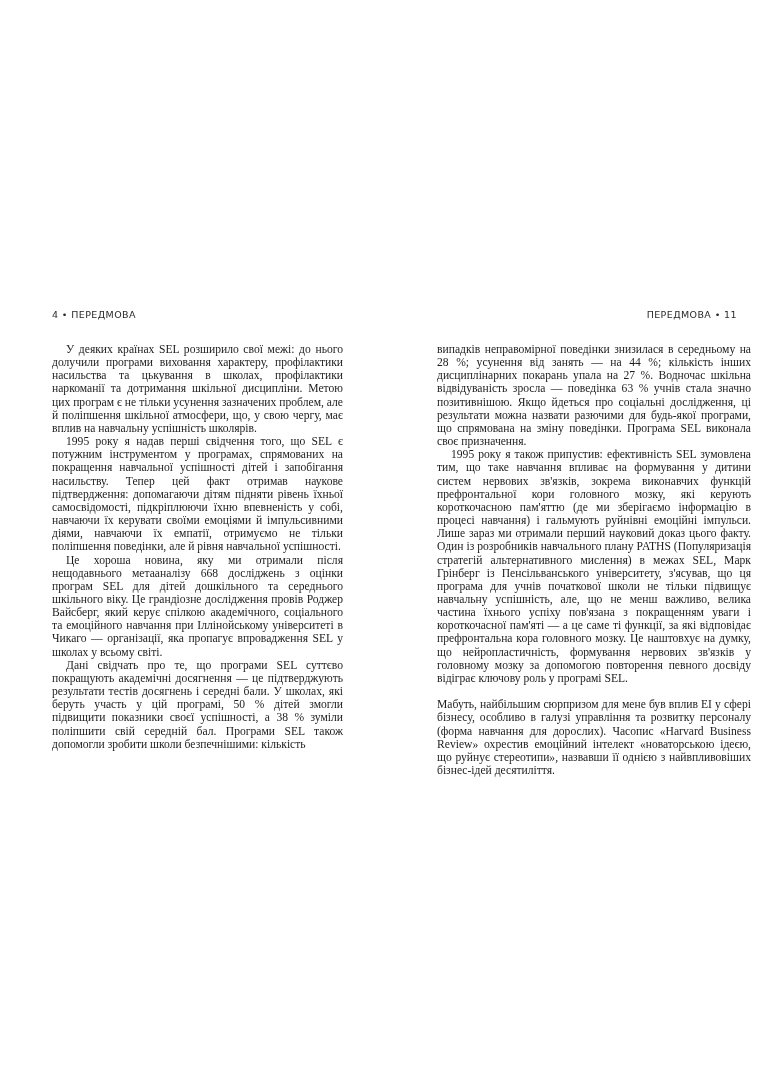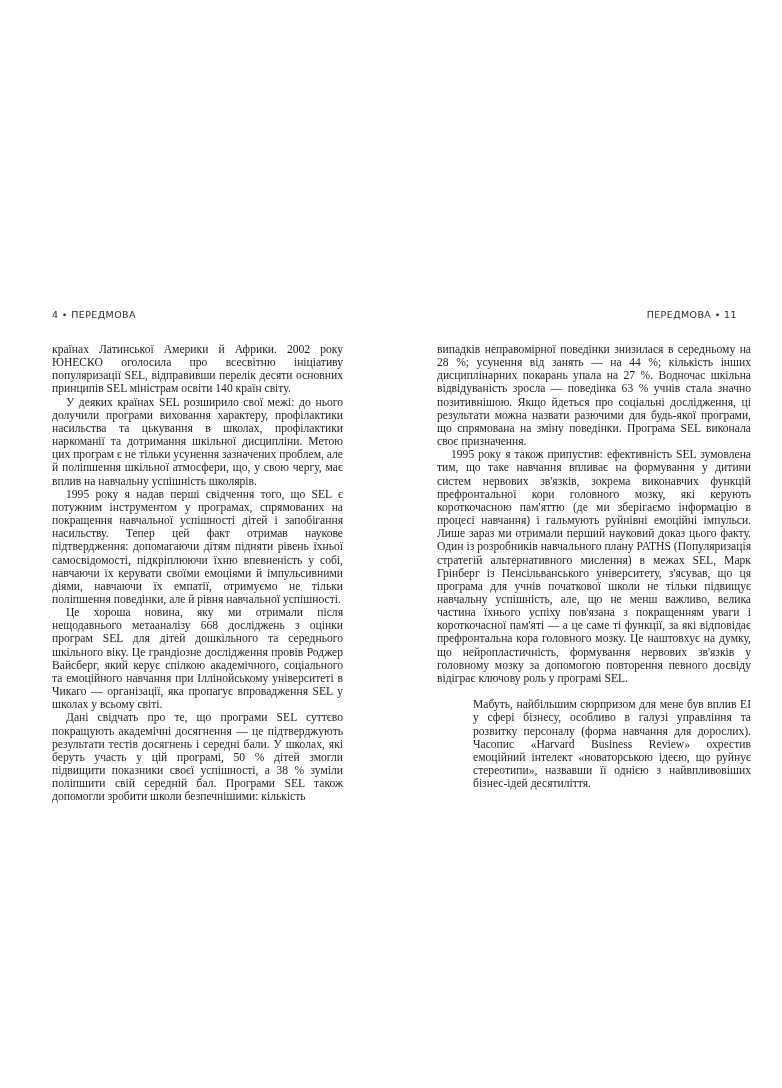--- a/index.html
+++ b/index.html
@@ -35,29 +35,28 @@
       font-size: 11.6px;
       line-height: 13.15px;
       text-align: justify;
       hyphens: auto;
       color: #1c1c1c;
     }
     .left-page .column { left: 52px; }
     .right-page .column { left: 46px; width: 314px; }
     .column p { margin: 0; text-indent: 14px; }
     .column p.no-indent { text-indent: 0; }
-    .column p.gap-before { margin-top: 13.15px; margin-left: 36px; }
+    .column p.gap-before { margin-top: 13.15px; }
   </style>
 </head>
 <body>
 
 <div class="page left-page">
   <div class="running-head">4 • ПЕРЕДМОВА</div>
   <div class="column">
-    <p class="no-indent">країнах Латинської Америки й Африки. 2002 року ЮНЕСКО оголосила про всесвітню ініціативу популяризації SEL, відправивши перелік десяти основних принципів SEL міністрам освіти 140 країн світу.</p>
     <p>У деяких країнах SEL розширило свої межі: до нього долучили програми виховання характеру, профілактики насильства та цькування в школах, профілактики наркоманії та дотримання шкільної дисципліни. Метою цих програм є не тільки усунення зазначених проблем, але й поліпшення шкільної атмосфери, що, у свою чергу, має вплив на навчальну успішність школярів.</p>
     <p>1995 року я надав перші свідчення того, що SEL є потужним інструментом у програмах, спрямованих на покращення навчальної успішності дітей і запобігання насильству. Тепер цей факт отримав наукове підтвердження: допомагаючи дітям підняти рівень їхньої самосвідомості, підкріплюючи їхню впевненість у собі, навчаючи їх керувати своїми емоціями й імпульсивними діями, навчаючи їх емпатії, отримуємо не тільки поліпшення поведінки, але й рівня навчальної успішності.</p>
     <p>Це хороша новина, яку ми отримали після нещодавнього метааналізу 668 досліджень з оцінки програм SEL для дітей дошкільного та середнього шкільного віку. Це грандіозне дослідження провів Роджер Вайсберг, який керує спілкою академічного, соціального та емоційного навчання при Іллінойському університеті в Чикаго — організації, яка пропагує впровадження SEL у школах у всьому світі.</p>
     <p>Дані свідчать про те, що програми SEL суттєво покращують академічні досягнення — це підтверджують результати тестів досягнень і середні бали. У школах, які беруть участь у цій програмі, 50 % дітей змогли підвищити показники своєї успішності, а 38 % зуміли поліпшити свій середній бал. Програми SEL також допомогли зробити школи безпечнішими: кількість</p>
   </div>
 </div>
 
 <div class="page right-page">
   <div class="running-head">ПЕРЕДМОВА • 11</div>
   <div class="column">

